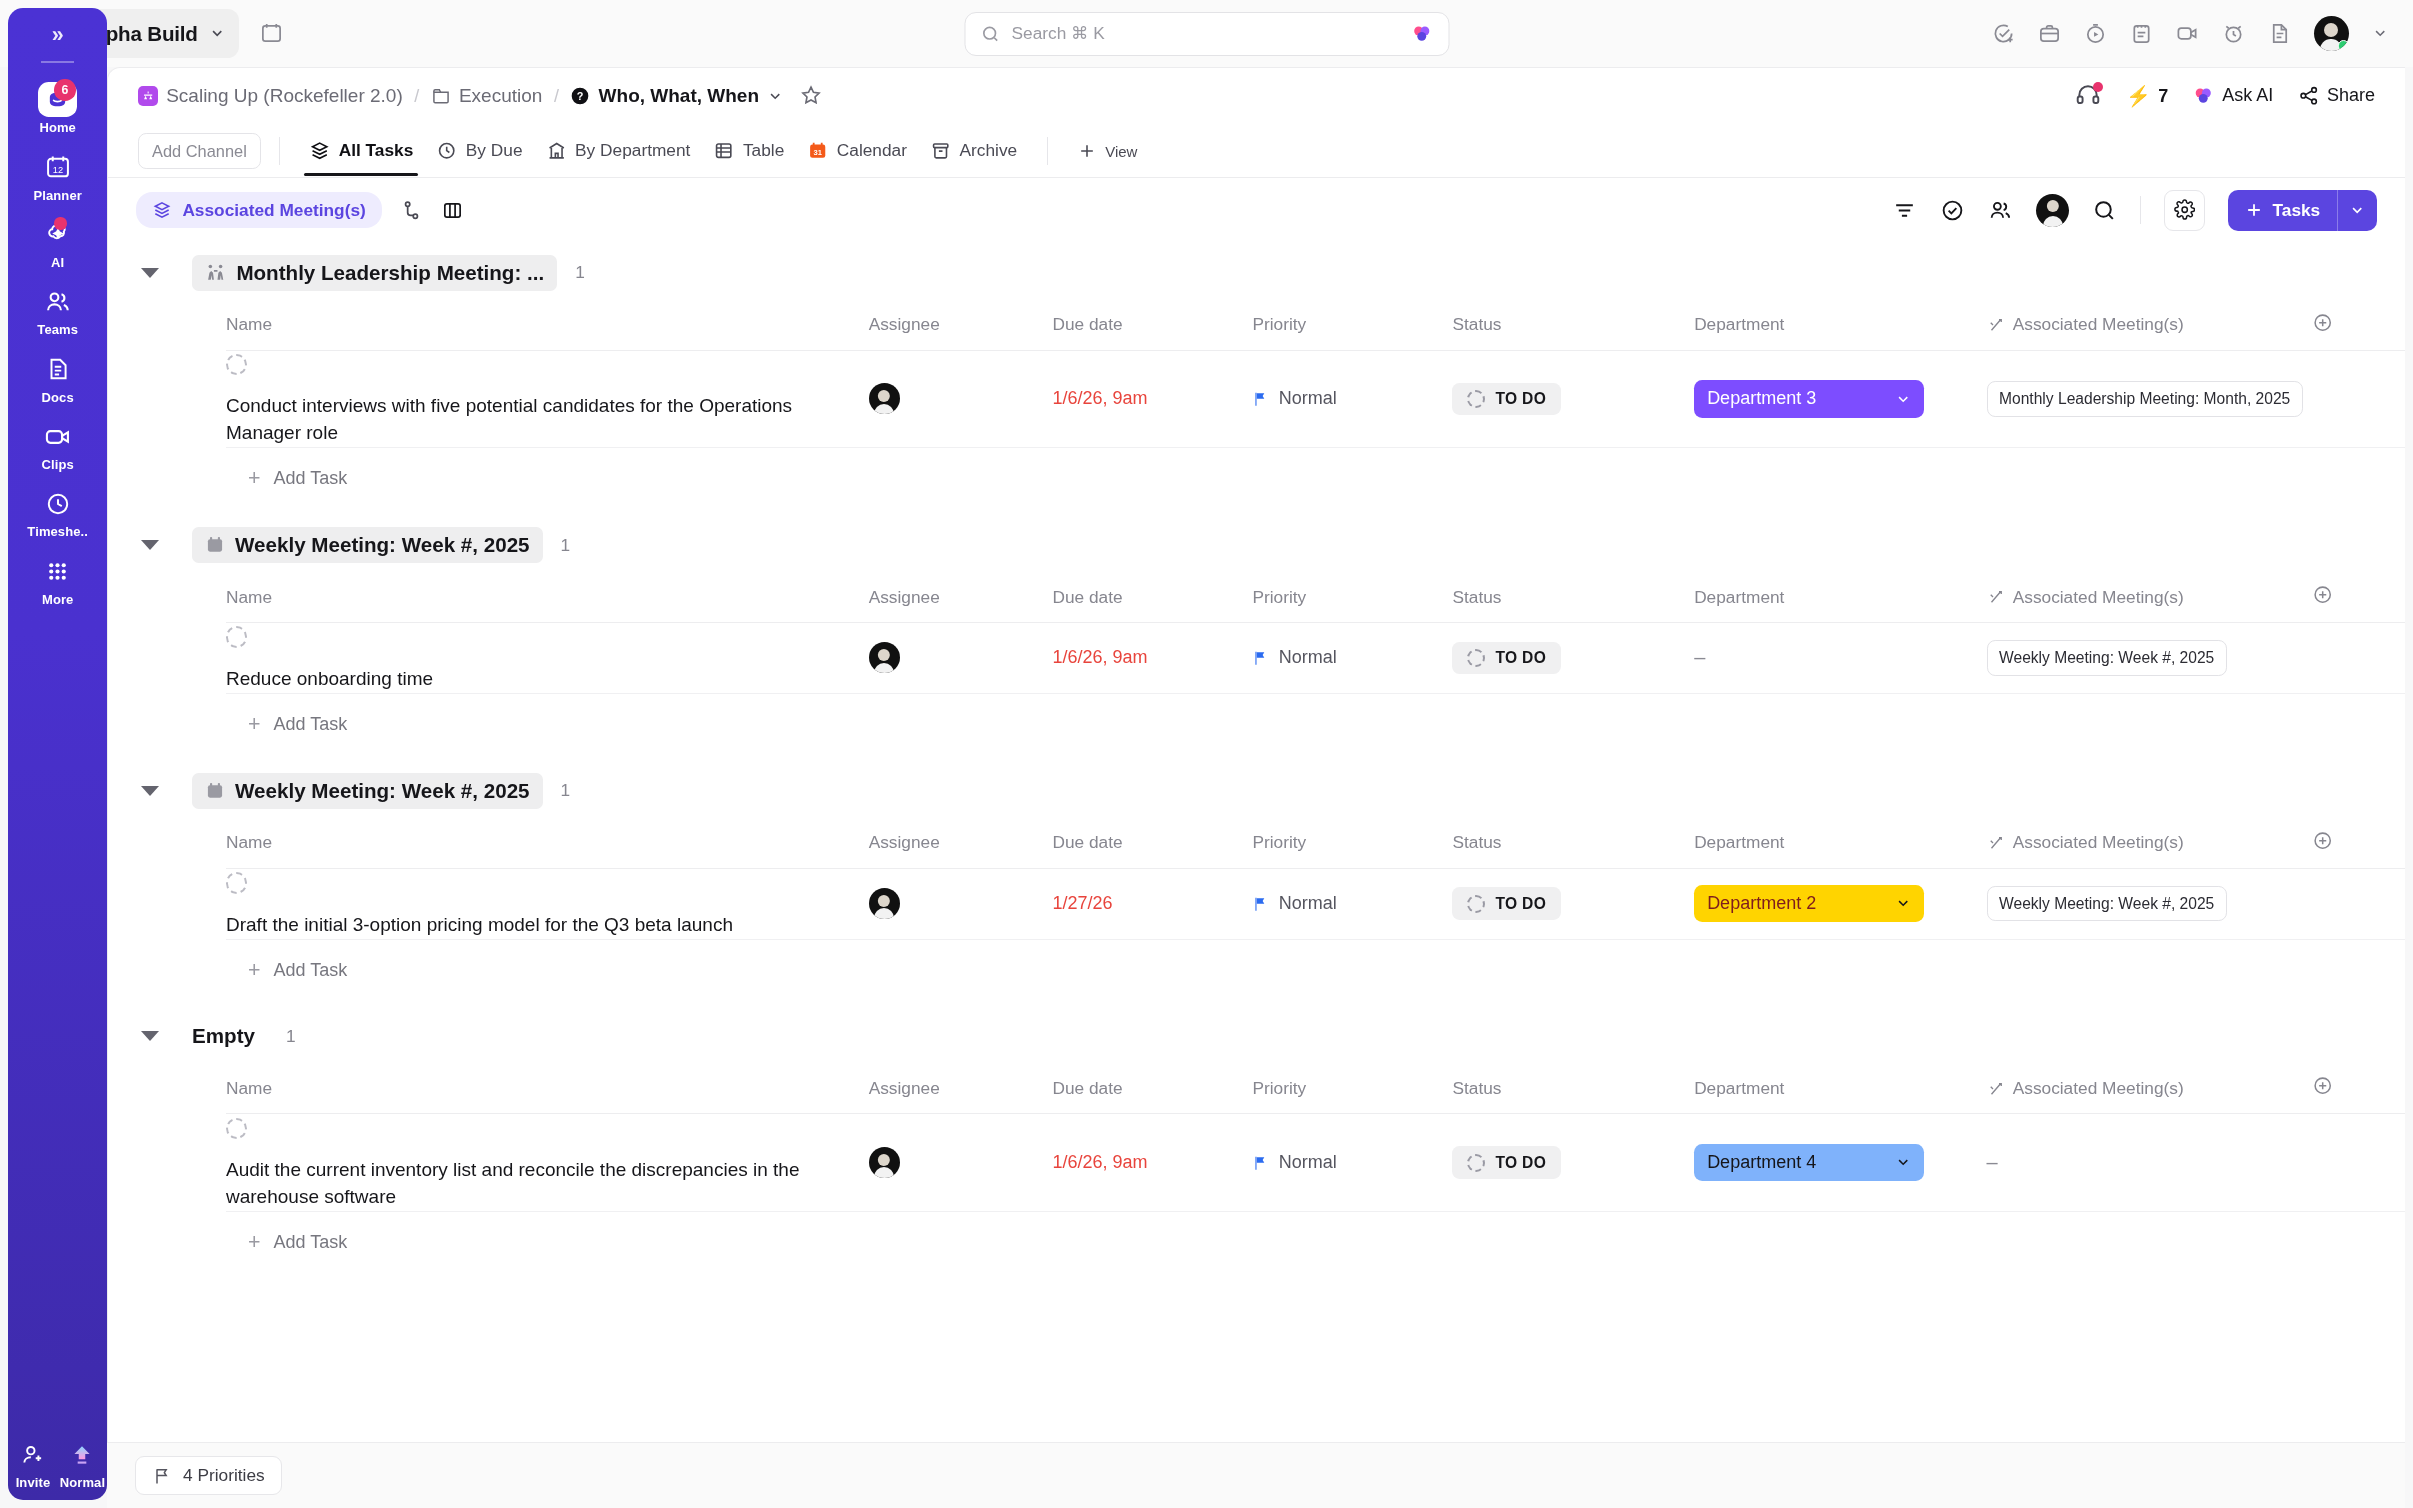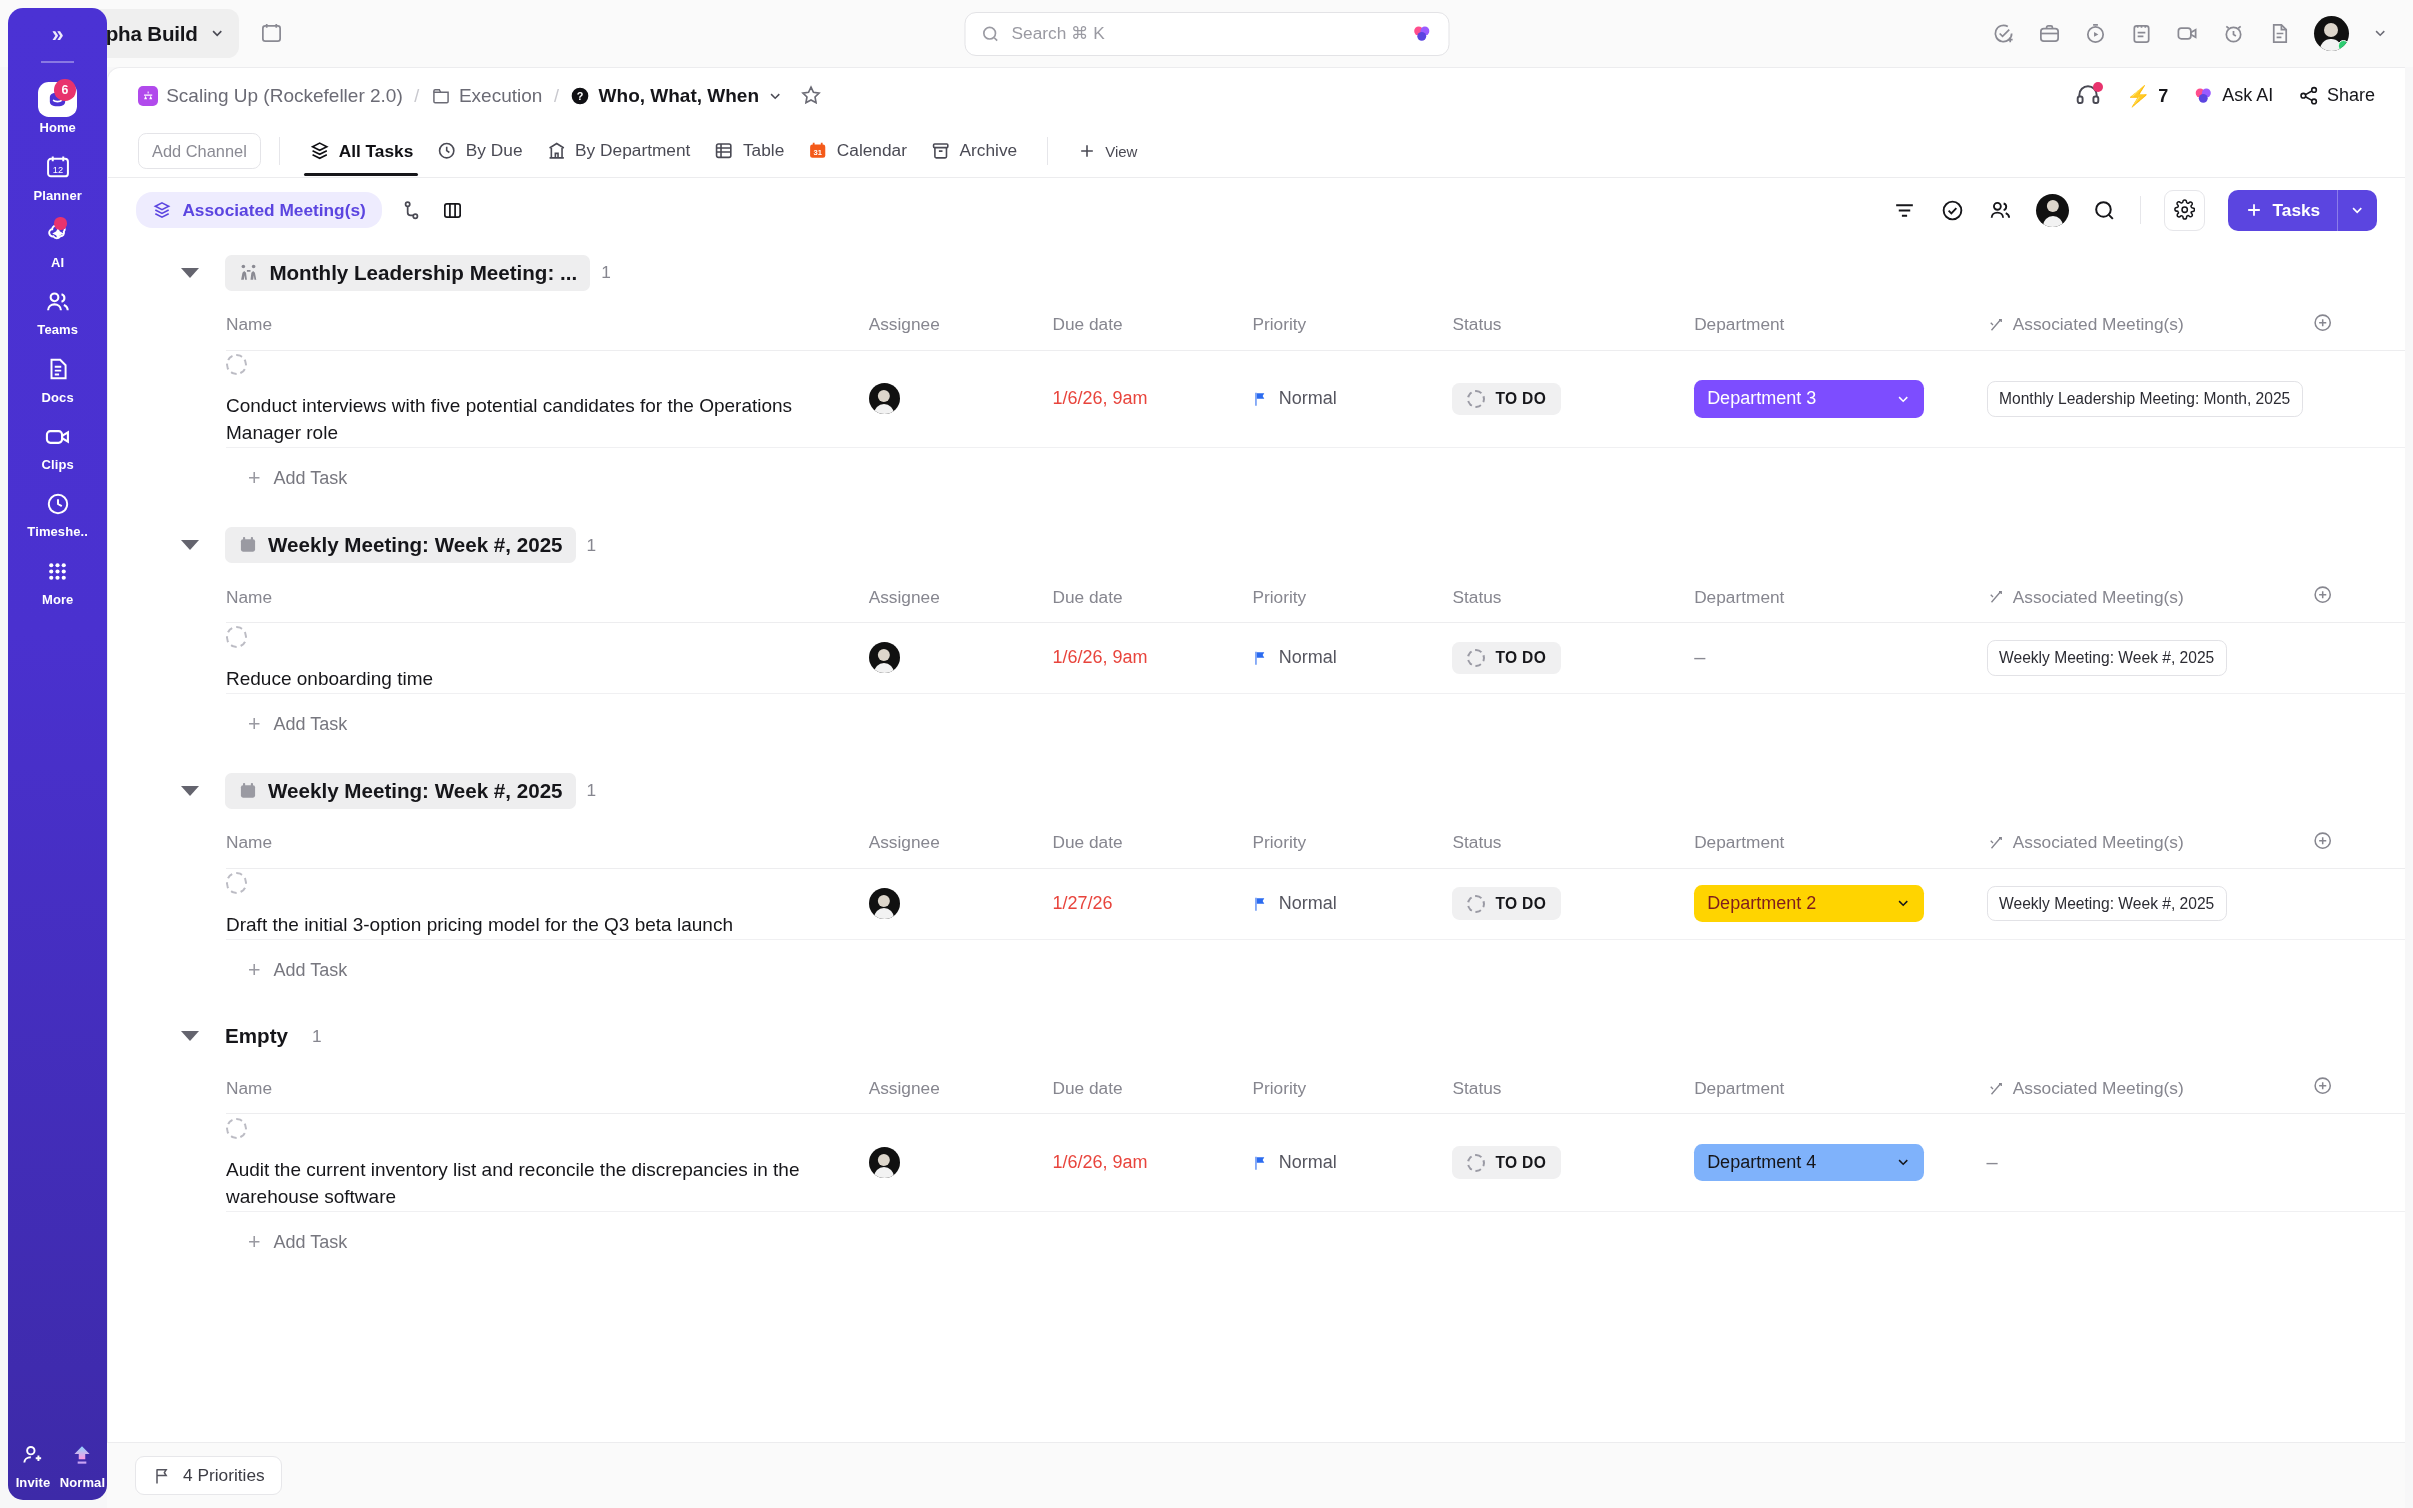--- a/index.html
+++ b/index.html
@@ -105,21 +105,21 @@
   .hdr-count{font-size:18px;font-weight:600;color:#16161a;}
 
   
   .tabrow { height: 54px; display:flex; align-items:center; padding: 0 30px; gap: 0; position:relative;}
   .addchannel {
     border:0.8px solid #e4e4e8; border-radius: 8.2px; padding: 7.4px 13px;
     font-size: 16.4px; color: #8a8a93; cursor:pointer;
   }
   .tabsep { width:0.8px;height:28px;background:#e6e6ea; margin: 0 18px;}
   .tab { display:flex; align-items:center; gap: 8.2px; font-size: 17.3px; color:#4a4a54; padding: 11.5px 11.5px; cursor:pointer; position:relative;}
-  .tab.active { color:#101014; font-weight:700;align-items:flex-end;}
+  .tab.active { color:#101014; font-weight:700;}
   .tab.active::after { content:""; position:absolute; left:6.6px; right:6.6px; bottom:-3.3px; height:3.3px; background:#16161a; border-radius:1.6px;}
   .tabrow .underline { position:absolute; left:0; right:0; bottom:0; height:0.8px; background:#ececee;}
   .addview{display:flex;align-items:center;gap:8.2px;font-size:15px;color:#4a4a54;cursor:pointer;padding:0 11.5px;}
 
   
   .toolbar { height: 64px; display:flex; align-items:center; padding: 0 28px; }
   .grpchip {
     display:flex; align-items:center; gap: 10px;
     background:#eeecfe; color:#5b45e0; border-radius: 16.4px;
     padding: 7.4px 16.4px; font-size: 17.3px; font-weight:600; cursor:pointer;
@@ -131,21 +131,21 @@
   .taskbtn {
     display:flex; align-items:center; background:#5b45e0; color:#fff;
     border-radius: 10px; height: 41px; font-size:17.3px; font-weight:600; cursor:pointer;
   }
   .taskbtn .lbl{display:flex;align-items:center;gap:8.2px;padding:0 16.4px;}
   .taskbtn .cv{border-left:0.8px solid rgba(255,255,255,.3);padding:0 11.5px;height:100%;display:flex;align-items:center;}
 
   
   .board { padding: 0 0 0 0; }
   .group { margin-bottom: 5px; }
-  .grp-head { display:flex; align-items:center; gap: 11px; padding: 13px 0 13px 112px; }
+  .grp-head { display:flex; align-items:center; gap: 18px; padding: 13px 0 13px 72px; }
   .caret { width:0;height:0;border-left:9px solid transparent;border-right:9px solid transparent;border-top:10.7px solid #64646e; cursor:pointer; margin-left:-39px; margin-right:15px;}
   .grp-title {
     background:#eeeeef; border-radius: 6.6px; padding: 5.8px 13px;
     font-size: 20.6px; font-weight: 700; color:#16161a;
     display:flex; align-items:center; gap:10px; cursor:pointer;
     max-width: 386px; white-space: nowrap; overflow:hidden;
   }
   .grp-title.plain { background:transparent; padding-left:0;}
   .grp-count { font-size:17.3px; color:#86868f;}
 

